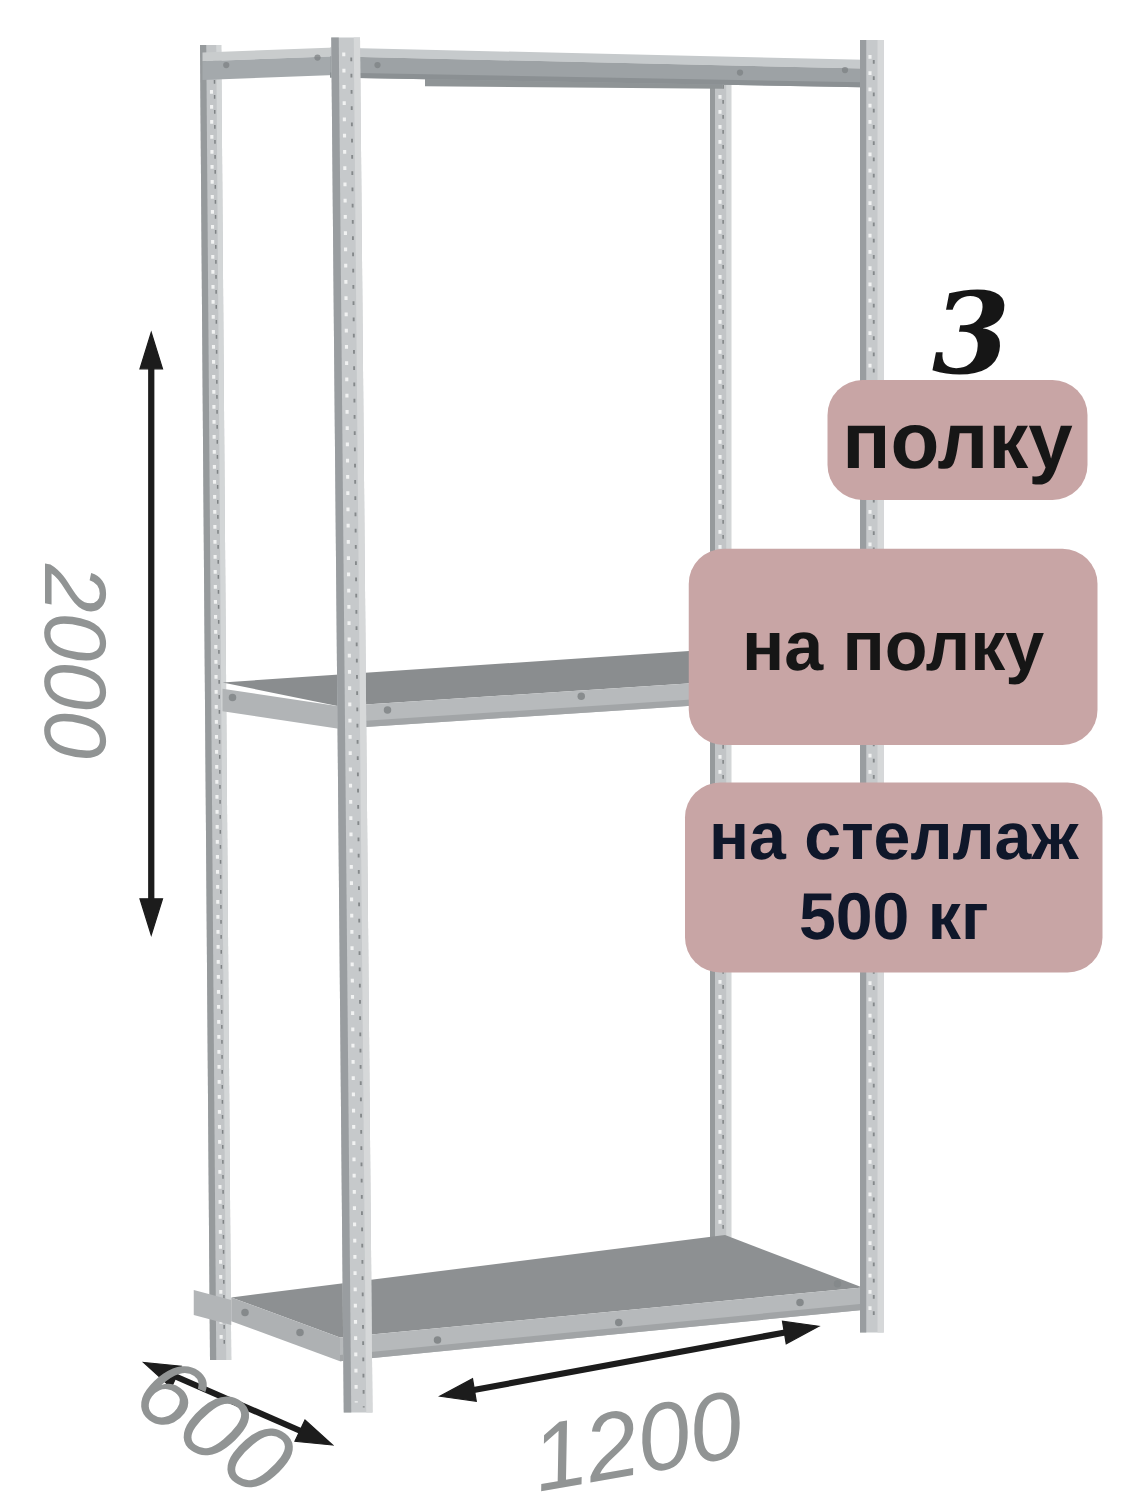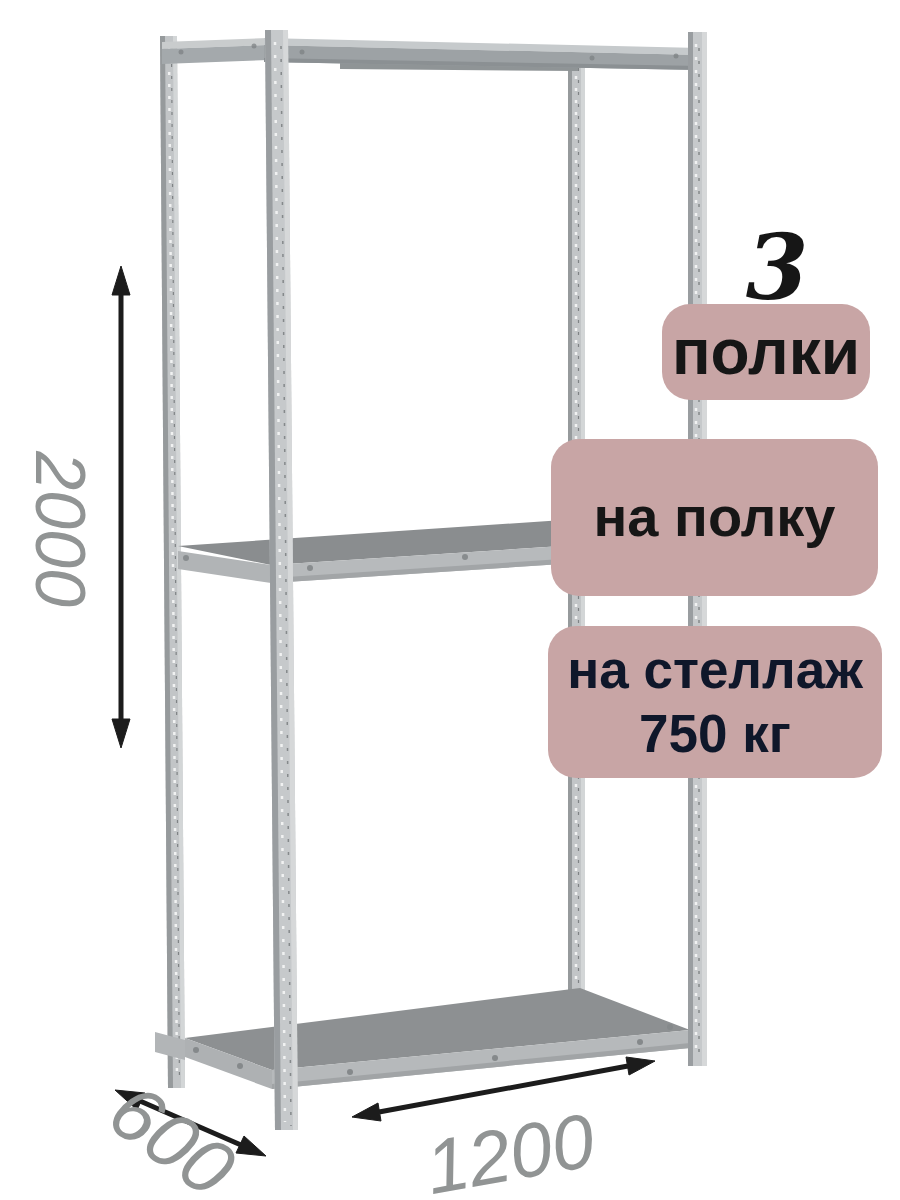--- a/index.html
+++ b/index.html
@@ -146,25 +146,25 @@
 
   <div class="dim-label dim-height" style="color: rgb(145, 148, 148);">2000</div>
 
   <div class="dim-label dim-depth" style="color: rgb(145, 148, 148);">600</div>
 
   <div class="dim-label dim-width" style="color: rgb(145, 148, 148);">1200</div>
 
   <div class="shelf-count" style="color: rgb(22, 22, 22);">3</div>
 
   <div class="badge badge-shelves" style="background-color: rgb(200, 165, 165); color: rgb(22, 22, 22);">
-    <span>полки</span>
+    <span>полку</span>
   </div>
 
   <div class="badge badge-shelf-load" style="background-color: rgb(200, 165, 165); color: rgb(22, 22, 22);">
     <span>на полку</span>
   </div>
 
   <div class="badge badge-rack-load" style="background-color: rgb(200, 165, 165); color: #0f172a;">
     <span>на стеллаж</span>
-    <span>750 кг</span>
+    <span>500 кг</span>
   </div>
 
 </div>
 
 </body></html>

